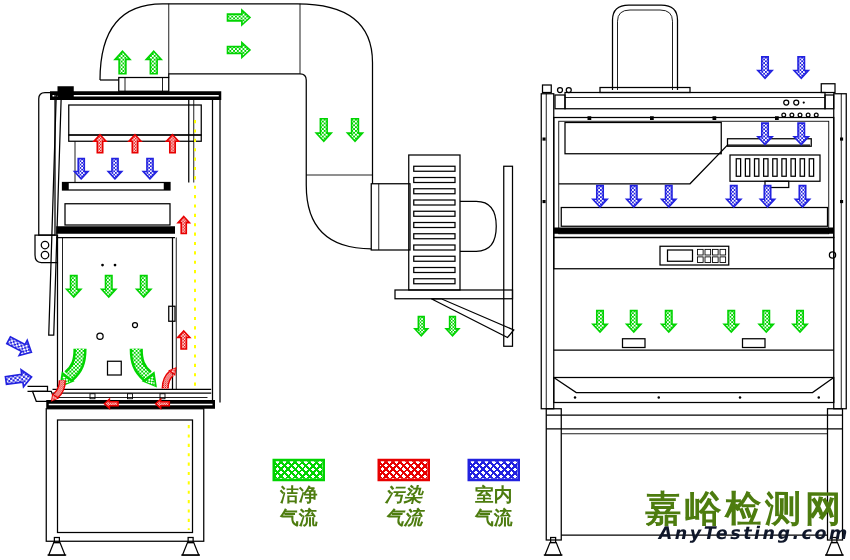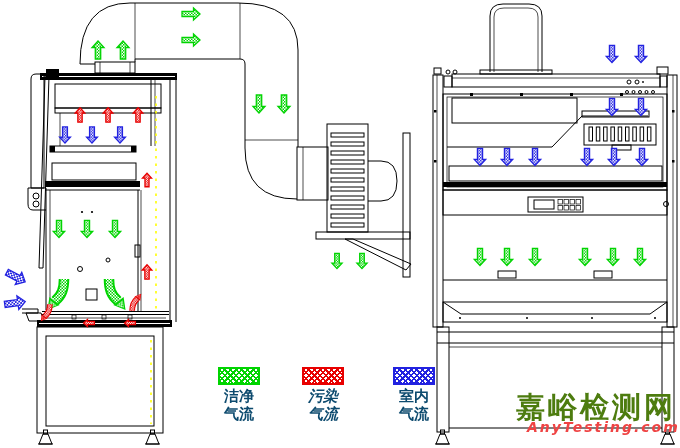--- a/index.html
+++ b/index.html
@@ -8,27 +8,27 @@
   #diagram{position:absolute;left:0;top:0;}
   .ln{stroke:#000;fill:none;stroke-width:1;}
   .thin{stroke:#000;fill:none;stroke-width:.7;}
   .blkfill{fill:#000;stroke:none;}
   .wht{stroke:#fff;fill:none;stroke-width:1.2;}
   .ydash{stroke:var(--c-accent,#ffff00);stroke-width:1.6;stroke-dasharray:2.5 5;fill:none;}
   
   #legend{position:absolute;left:0;top:0;width:680px;height:448px;pointer-events:none;}
   .lg-item{position:absolute;width:46px;text-align:center;}
   .lg-swatch{width:42px;height:18px;border:2px solid #000;box-sizing:border-box;margin:0 auto;}
-  .lg-label{margin-top:2px;font-size:15px;line-height:18px;font-weight:bold;color:#0c4a6e;
+  .lg-label{margin-top:2px;font-size:15px;line-height:18px;font-weight:bold;color:#4d7c0f;
             font-family:"DejaVu Sans","Liberation Sans",sans-serif;}
   
   .wm-brand{position:absolute;left:516px;top:388px;width:160px;font-size:29px;font-weight:bold;
             color:#4d7c0f;letter-spacing:3px;white-space:nowrap;}
   .wm-domain{position:absolute;left:527px;top:419px;font-size:14px;font-style:italic;font-weight:bold;
-             color:#ef4444;letter-spacing:2px;white-space:nowrap;}
+             color:#0f172a;letter-spacing:2px;white-space:nowrap;}
 </style>
 </head>
 <body>
 
 <div id="stage">
 
 <svg id="diagram" width="680" height="448" viewBox="0 0 680 448">
   <defs>
     <pattern id="pat-clean" width="3" height="3" patternUnits="userSpaceOnUse">
       <rect width="3" height="3" fill="#ffffff"></rect>
@@ -421,21 +421,21 @@
       <div>气流</div>
     </div>
   </div>
   <div class="lg-item" style="left:300px;top:367px;font-style:italic;">
     <div class="lg-swatch" style="border-color: rgb(232, 0, 0); background-image: repeating-linear-gradient(45deg, rgb(232, 0, 0) 0px, rgb(232, 0, 0) 1.6px, transparent 1.6px, transparent 4px), repeating-linear-gradient(-45deg, rgb(232, 0, 0) 0px, rgb(232, 0, 0) 1.6px, transparent 1.6px, transparent 4px);"></div>
     <div class="lg-label">
       <div>污染</div>
       <div>气流</div>
     </div>
   </div>
-  <div class="lg-item" style="left:391px;top:367px;">
+  <div class="lg-item" style="left:372px;top:367px;">
     <div class="lg-swatch" style="border-color: rgb(34, 34, 224); background-image: repeating-linear-gradient(45deg, rgb(34, 34, 224) 0px, rgb(34, 34, 224) 1.6px, transparent 1.6px, transparent 4px), repeating-linear-gradient(-45deg, rgb(34, 34, 224) 0px, rgb(34, 34, 224) 1.6px, transparent 1.6px, transparent 4px);"></div>
     <div class="lg-label">
       <div>室内</div>
       <div>气流</div>
     </div>
   </div>
 </div>
 
 <div class="wm-brand">嘉峪检测网</div>
 <div class="wm-domain">AnyTesting.com</div>

